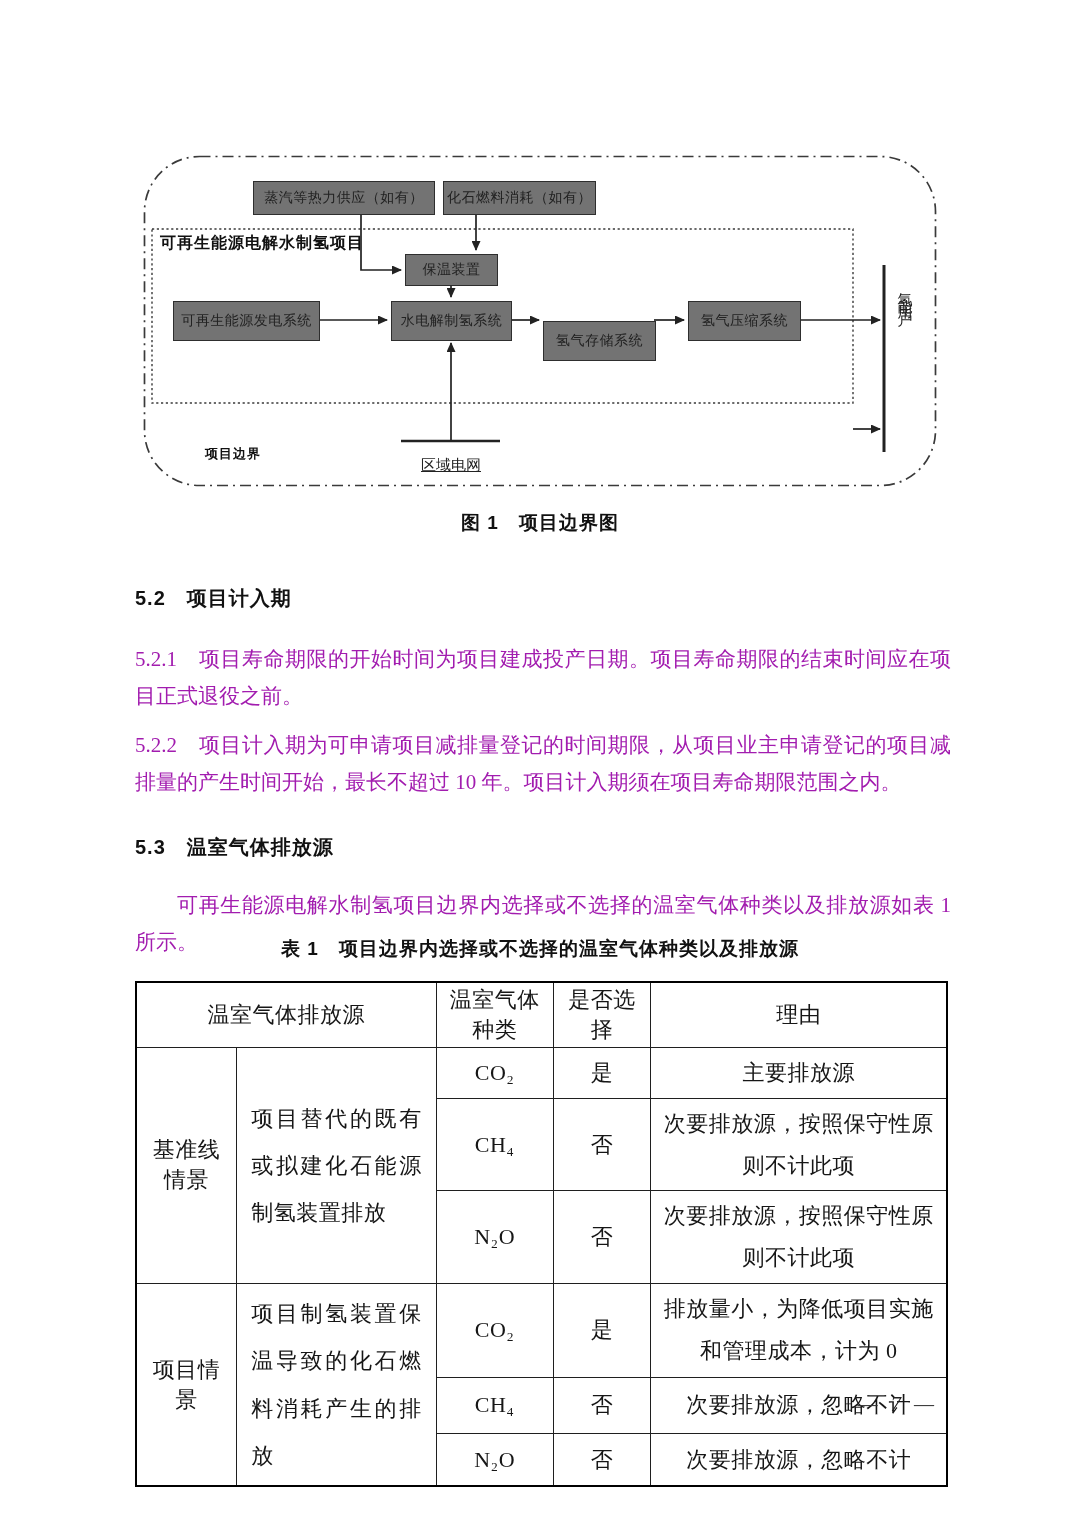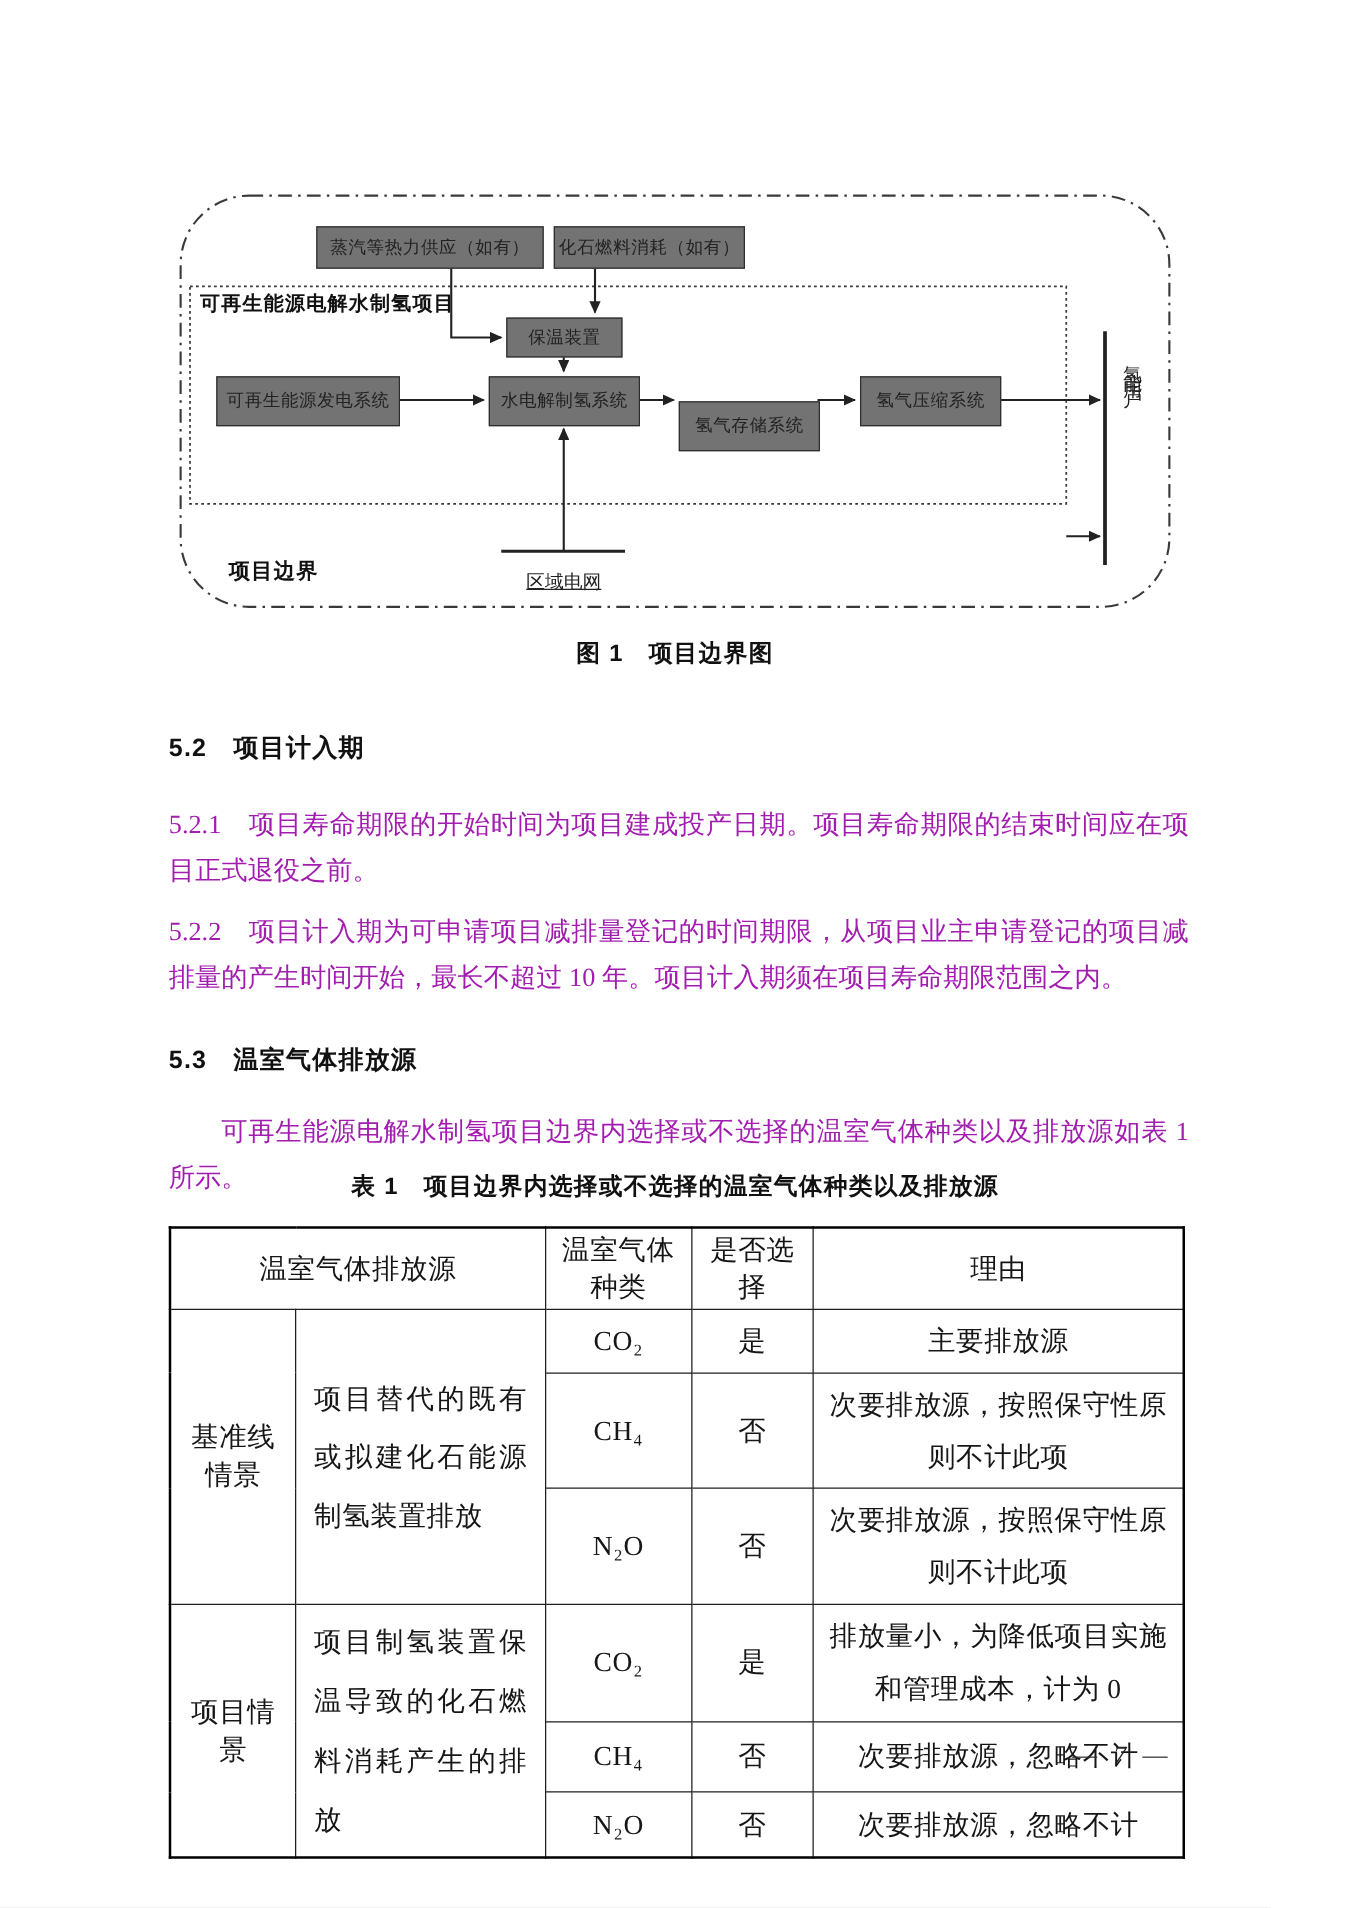--- a/index.html
+++ b/index.html
@@ -126,21 +126,21 @@
     <div class="fbox" style="left:110px;top:26px;width:180px;height:32px;">蒸汽等热力供应（如有）</div>
     <div class="fbox" style="left:300px;top:26px;width:151px;height:32px;">化石燃料消耗（如有）</div>
     <div class="fbox" style="left:262px;top:99px;width:91px;height:30px;">保温装置</div>
     <div class="fbox" style="left:30px;top:146px;width:145px;height:38px;">可再生能源发电系统</div>
     <div class="fbox" style="left:248px;top:146px;width:119px;height:38px;">水电解制氢系统</div>
     <div class="fbox" style="left:400px;top:146px;width:111px;height:38px;margin-top:20px;">氢气存储系统</div>
     <div class="fbox" style="left:545px;top:146px;width:111px;height:38px;">氢气压缩系统</div>
 
     <div class="vertical-label" style="left:752px;top:126px;height:96px;">氢能用户</div>
     <div class="grid-label" style="left:258px;top:301px;width:100px;">区域电网</div>
-    <div class="flabel bold" style="left:40px;top:290px;font-size:17px;">项目边界</div>
+    <div class="flabel bold" style="left:62px;top:290px;font-size:13px;">项目边界</div>
   </div>
 
   <div class="caption" style="top:510px;">图 1　项目边界图</div>
 
   <div class="heading" style="top:585px;">5.2　项目计入期</div>
   <div class="para" style="top:641px;">5.2.1　项目寿命期限的开始时间为项目建成投产日期。项目寿命期限的结束时间应在项目正式退役之前。</div>
   <div class="para" style="top:727px;">5.2.2　项目计入期为可申请项目减排量登记的时间期限，从项目业主申请登记的项目减排量的产生时间开始，最长不超过 10 年。项目计入期须在项目寿命期限范围之内。</div>
 
   <div class="heading" style="top:834px;text-align:right;">5.3　温室气体排放源</div>
   <div class="para indent" style="top:887px;">可再生能源电解水制氢项目边界内选择或不选择的温室气体种类以及排放源如表 1 所示。</div>

